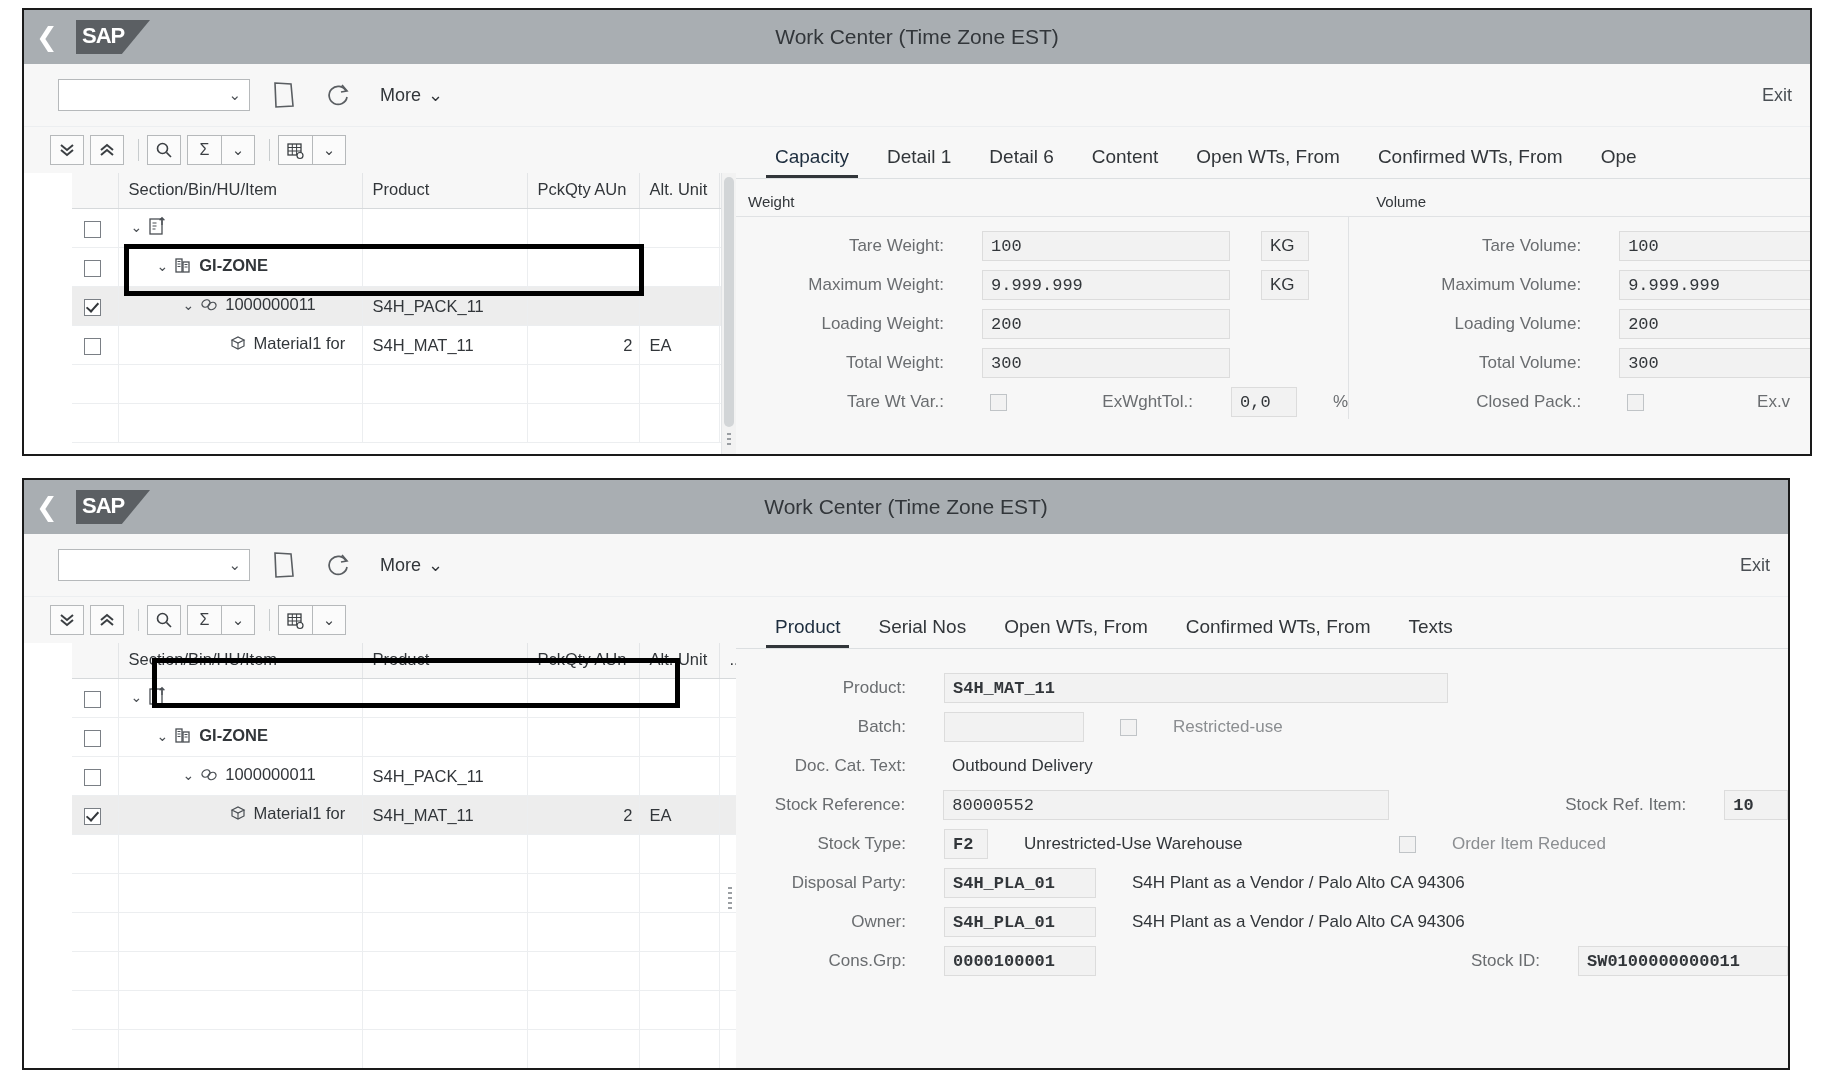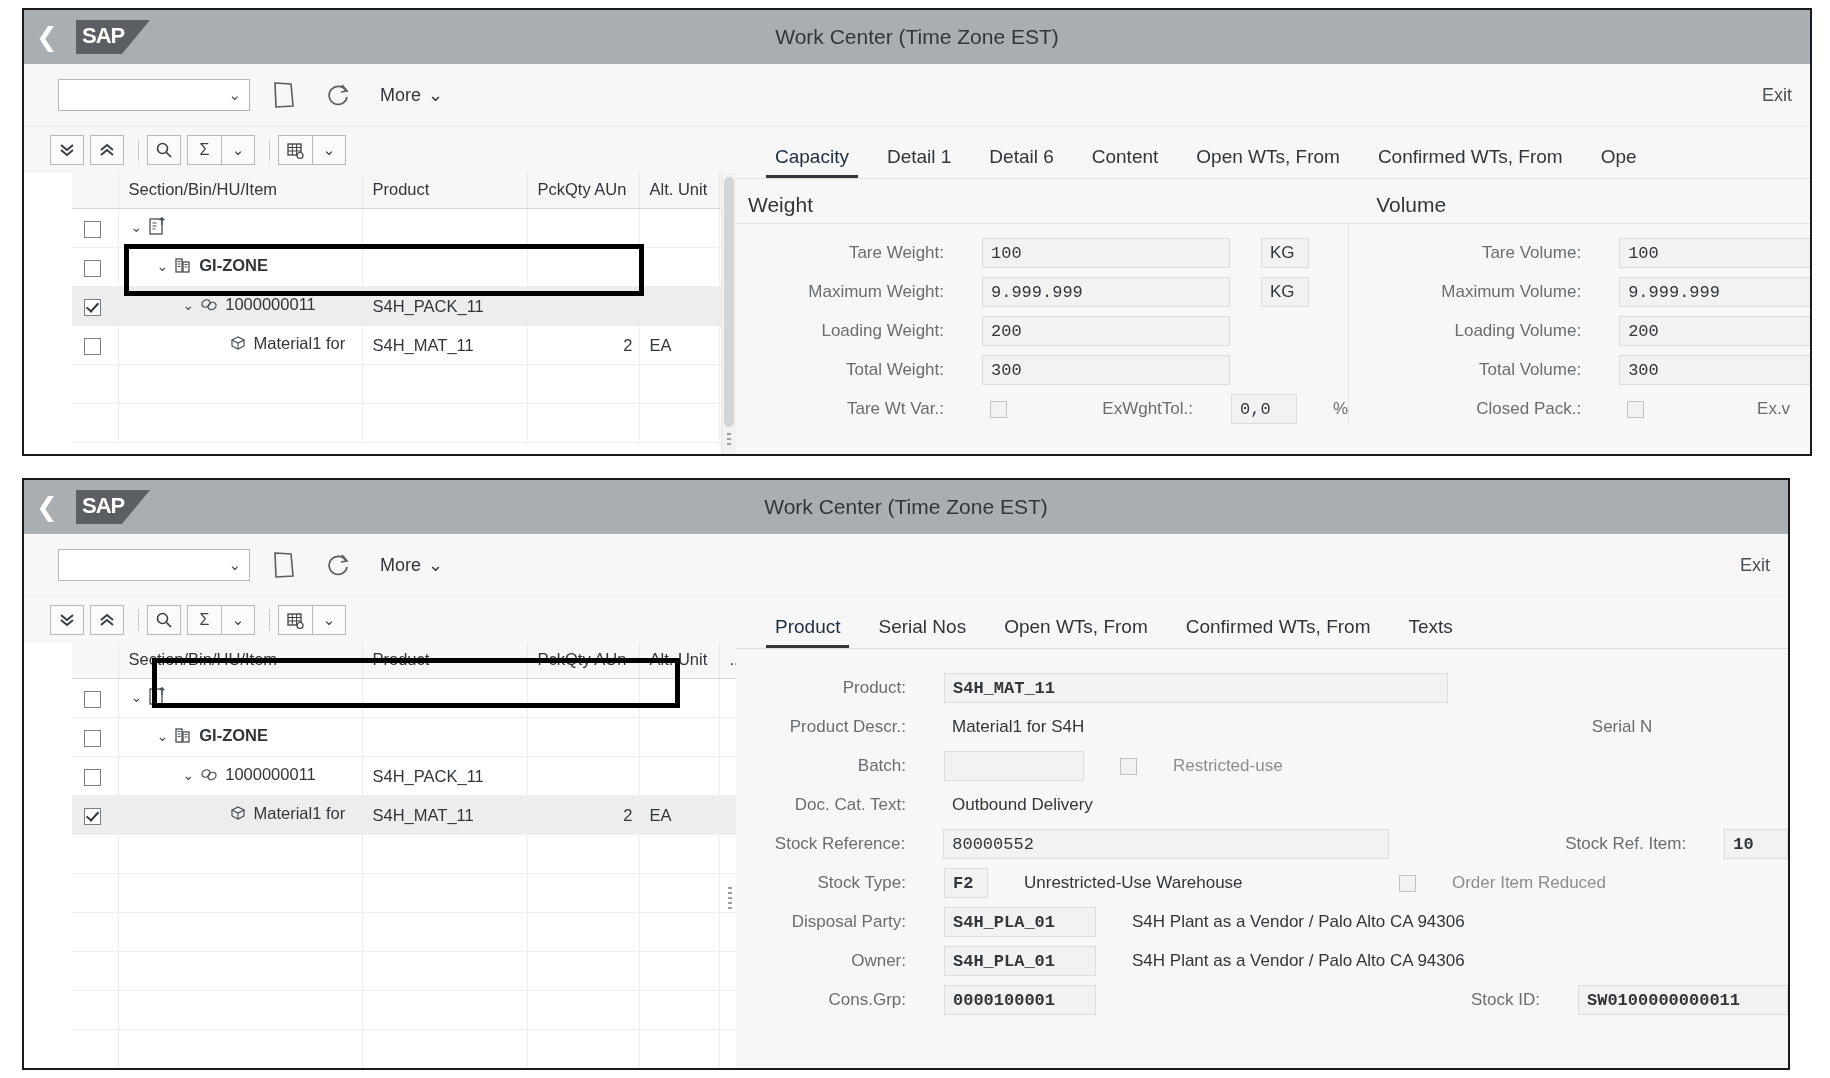--- a/index.html
+++ b/index.html
@@ -149,21 +149,21 @@
   }
   .tab.active{color:#1d2d3e;}
   .tab.active::after{
     content:"";position:absolute;left:10px;right:10px;bottom:0;height:3px;
     background:#32363a;
   }
 
   
   .grpwrap{display:flex;padding-top:6px;}
   .grp{flex:1;position:relative;padding:0 0 0 0;}
-  .grp-title{font-size:21px;color:#32363a;padding:8px 0 6px 12px;}
+  .grp-title{font-size:15px;color:#32363a;padding:8px 0 6px 12px;}
   .grp-box{border-top:1px solid #e0e2e4;padding-top:12px;}
   .grp + .grp .grp-box{border-left:1px solid #e0e2e4;}
   .frow{display:flex;align-items:center;height:34px;margin-bottom:5px;gap:28px;}
   .flabel{
     font-size:17px;color:#6a6d70;text-align:right;padding-right:10px;
     white-space:nowrap;
   }
   .fin{
     background:#f2f2f2;border:1px solid #dcdcdc;height:30px;
     display:flex;align-items:center;padding:0 8px;box-sizing:border-box;
@@ -647,25 +647,20 @@
             <div class="tab">Texts</div>
           </div>
 
         <div style="position:relative;padding-top:22px;">
 
           <div class="frow">
             <div class="flabel" style="width:170px;">Product:</div>
             <div class="fin bold" style="width:504px;font-weight:bold;">S4H_MAT_11</div>
           </div>
 
-          <div class="frow">
-            <div class="flabel" style="width:170px;">Product Descr.:</div>
-            <div class="ftext">Material1 for S4H</div>
-            <div class="flabel" style="width:540px;padding-right:0;">Serial N</div>
-          </div>
 
           <div class="frow">
             <div class="flabel" style="width:170px;">Batch:</div>
             <div class="fin" style="width:140px;"></div>
             <div class="fcb"></div>
             <div class="fcblabel">Restricted-use</div>
           </div>
 
           <div class="frow">
             <div class="flabel" style="width:170px;">Doc. Cat. Text:</div>

